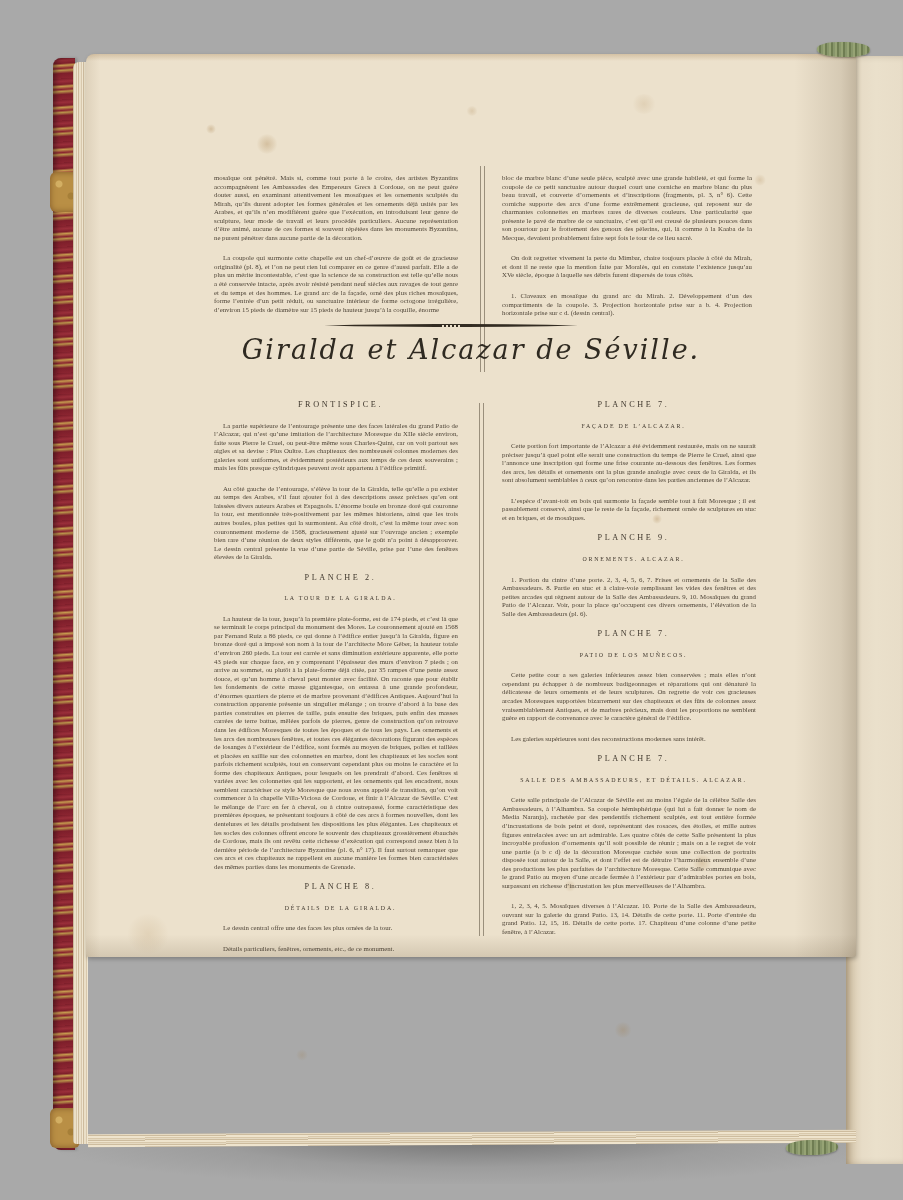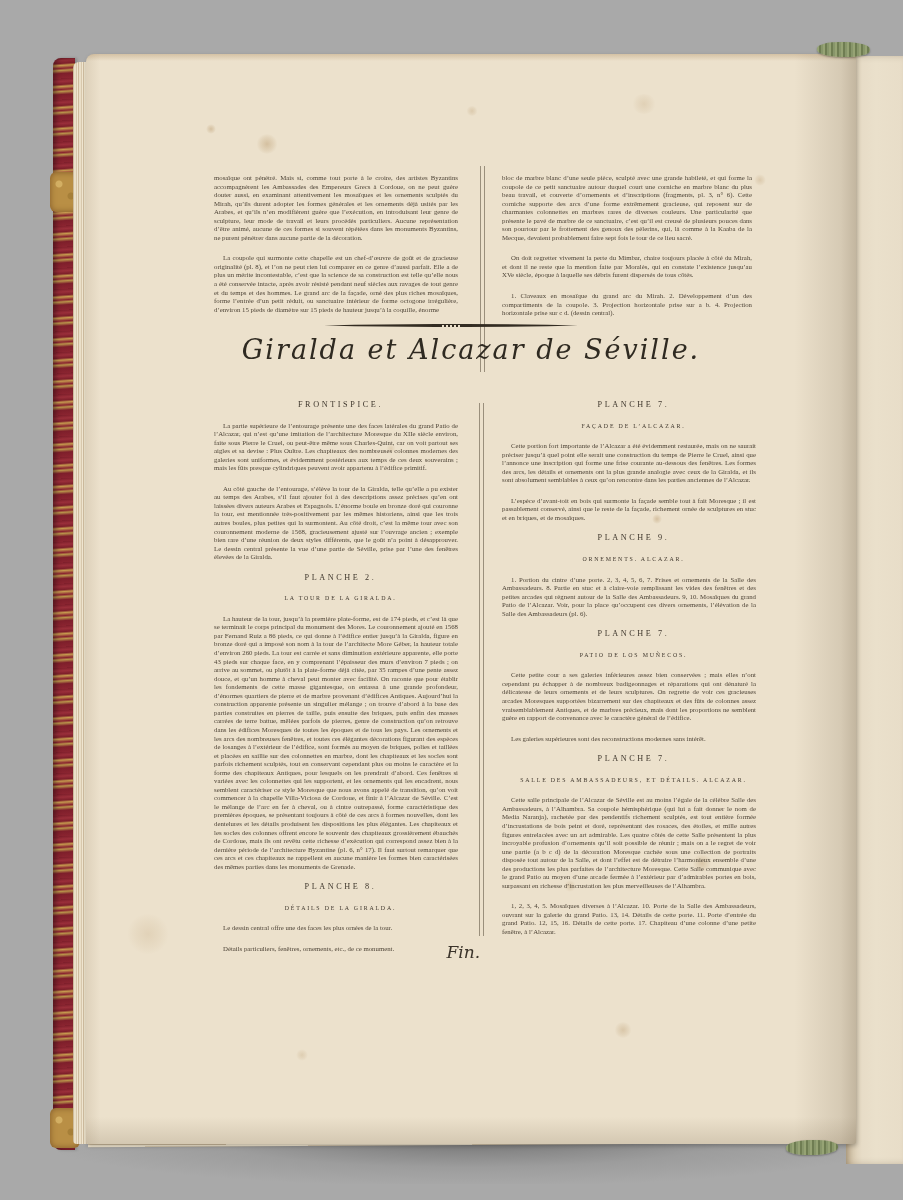--- a/index.html
+++ b/index.html
@@ -51,21 +51,21 @@
       #e6dac2 0 1px,#cdbc9e 1px 2px,#efe4cd 2px 3.5px,#d8c8ab 3.5px 4.5px);
   }
   .headband{
     position:absolute;height:15px;z-index:6;border-radius:45%;
     background:repeating-linear-gradient(90deg,#96a374 0 2px,#6f7d52 2px 4px,#88966a 4px 6px);
     box-shadow:0 1px 2px rgba(0,0,0,.3);
   }
   .headband.top{left:817px;top:42px;width:53px;transform:rotate(1deg);}
   .headband.bottom{left:786px;top:1140px;width:52px;transform:rotate(-1.5deg);}
   .main-page{
-    position:absolute;left:86px;top:54px;width:770px;height:1090px;z-index:5;
+    position:absolute;left:86px;top:54px;width:770px;height:903px;z-index:5;
     border-radius:8px 3px 3px 3px;
     background:
       linear-gradient(180deg, rgba(150,110,60,.28) 0, rgba(150,110,60,0) 7px),
       linear-gradient(90deg, rgba(120,95,60,.12) 0, rgba(120,95,60,0) 14px),
       linear-gradient(90deg, rgba(0,0,0,0) 92%, rgba(101,84,58,.16) 98%, rgba(101,84,58,.30) 100%),
       linear-gradient(180deg, rgba(0,0,0,0) 97.5%, rgba(101,84,58,.18) 100%),
       #ece1cc;
     box-shadow:1px 2px 4px rgba(0,0,0,.25);
   }
   
@@ -192,14 +192,13 @@
     <p class="subheading">PATIO DE LOS MUÑECOS.</p>
     <p>Cette petite cour a ses galeries inférieures assez bien conservées ; mais elles n’ont cependant pu échapper à de nombreux badigeonnages et réparations qui ont dénaturé la délicatesse de leurs ornements et de leurs sculptures. On regrette de voir ces gracieuses arcades Moresques supportées bizarrement sur des chapiteaux et des fûts de colonnes assez vraisemblablement Antiques, et de marbres précieux, mais dont les proportions ne semblent guère en rapport de convenance avec le caractère général de l’édifice.</p>
     <p>Les galeries supérieures sont des reconstructions modernes sans intérêt.</p>
 
     <p class="heading">PLANCHE 7.</p>
     <p class="subheading">SALLE DES AMBASSADEURS, ET DÉTAILS. ALCAZAR.</p>
     <p>Cette salle principale de l’Alcazar de Séville est au moins l’égale de la célèbre Salle des Ambassadeurs, à l’Alhambra. Sa coupole hémisphérique (qui lui a fait donner le nom de Media Naranja), rachetée par des pendentifs richement sculptés, est tout entière formée d’incrustations de bois peint et doré, représentant des rosaces, des étoiles, et mille autres figures entrelacées avec un art admirable. Les quatre côtés de cette Salle présentent la plus incroyable profusion d’ornements qu’il soit possible de réunir ; mais on a le regret de voir une partie (a b c d) de la décoration Moresque cachée sous une collection de portraits disposée tout autour de la Salle, et dont l’effet est de détruire l’harmonieux ensemble d’une des productions les plus parfaites de l’architecture Moresque. Cette Salle communique avec le grand Patio au moyen d’une arcade fermée à l’extérieur par d’admirables portes en bois, surpassant en richesse d’incrustation les plus merveilleuses de l’Alhambra.</p>
     <p>1, 2, 3, 4, 5. Mosaïques diverses à l’Alcazar. 10. Porte de la Salle des Ambassadeurs, ouvrant sur la galerie du grand Patio. 13, 14. Détails de cette porte. 11. Porte d’entrée du grand Patio. 12, 15, 16. Détails de cette porte. 17. Chapiteau d’une colonne d’une petite fenêtre, à l’Alcazar.</p>
   </div>
 
-  <p class="fin-mark">Fin.</p>
 </div>
 
 </body></html>

